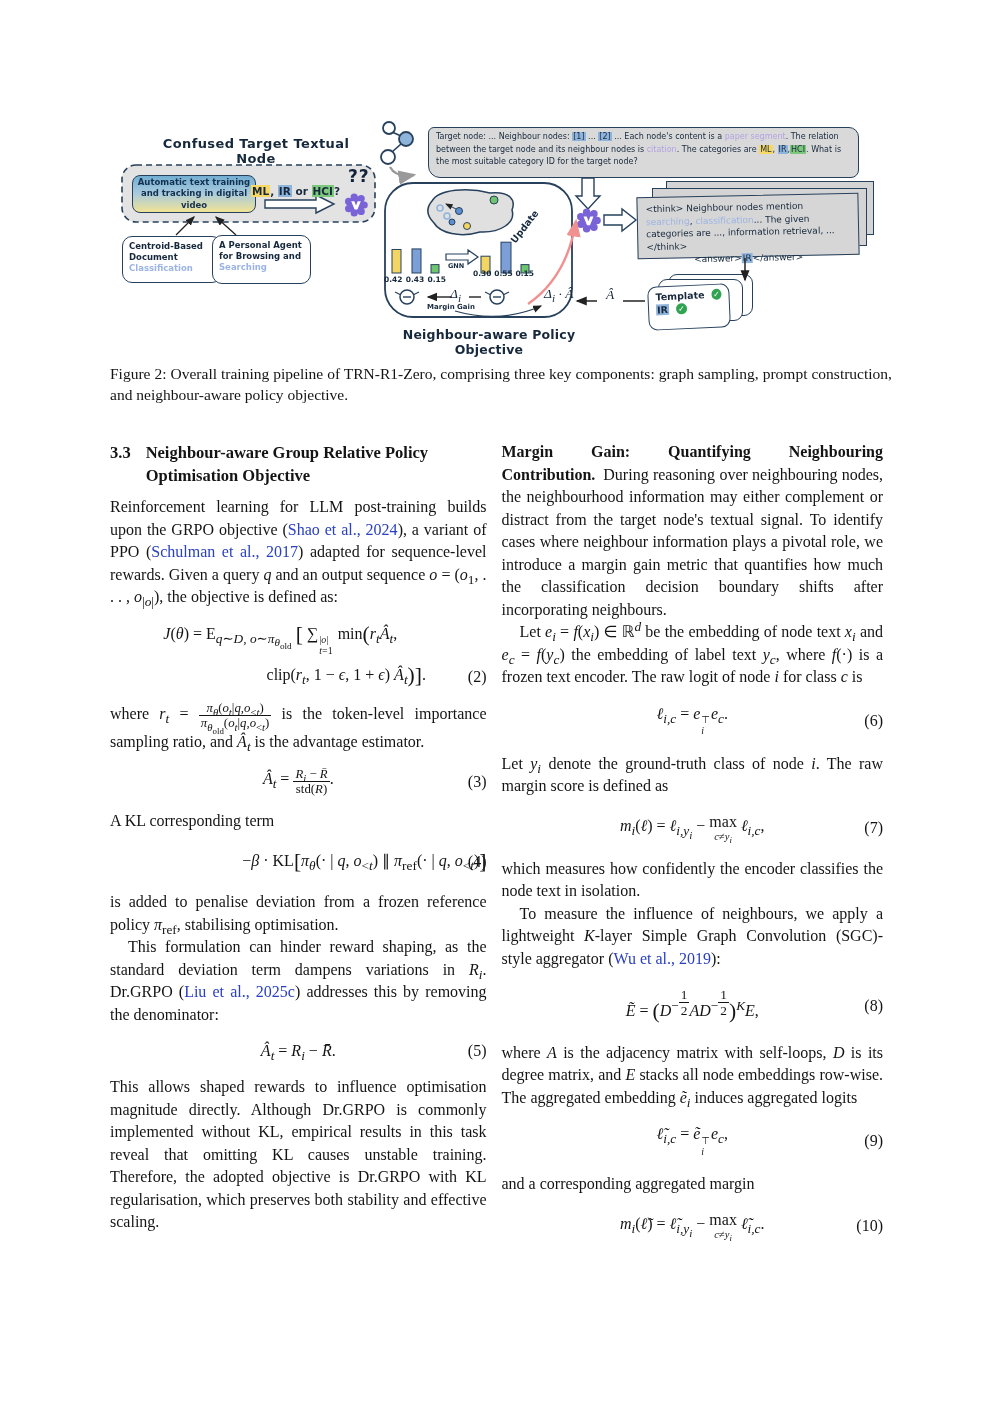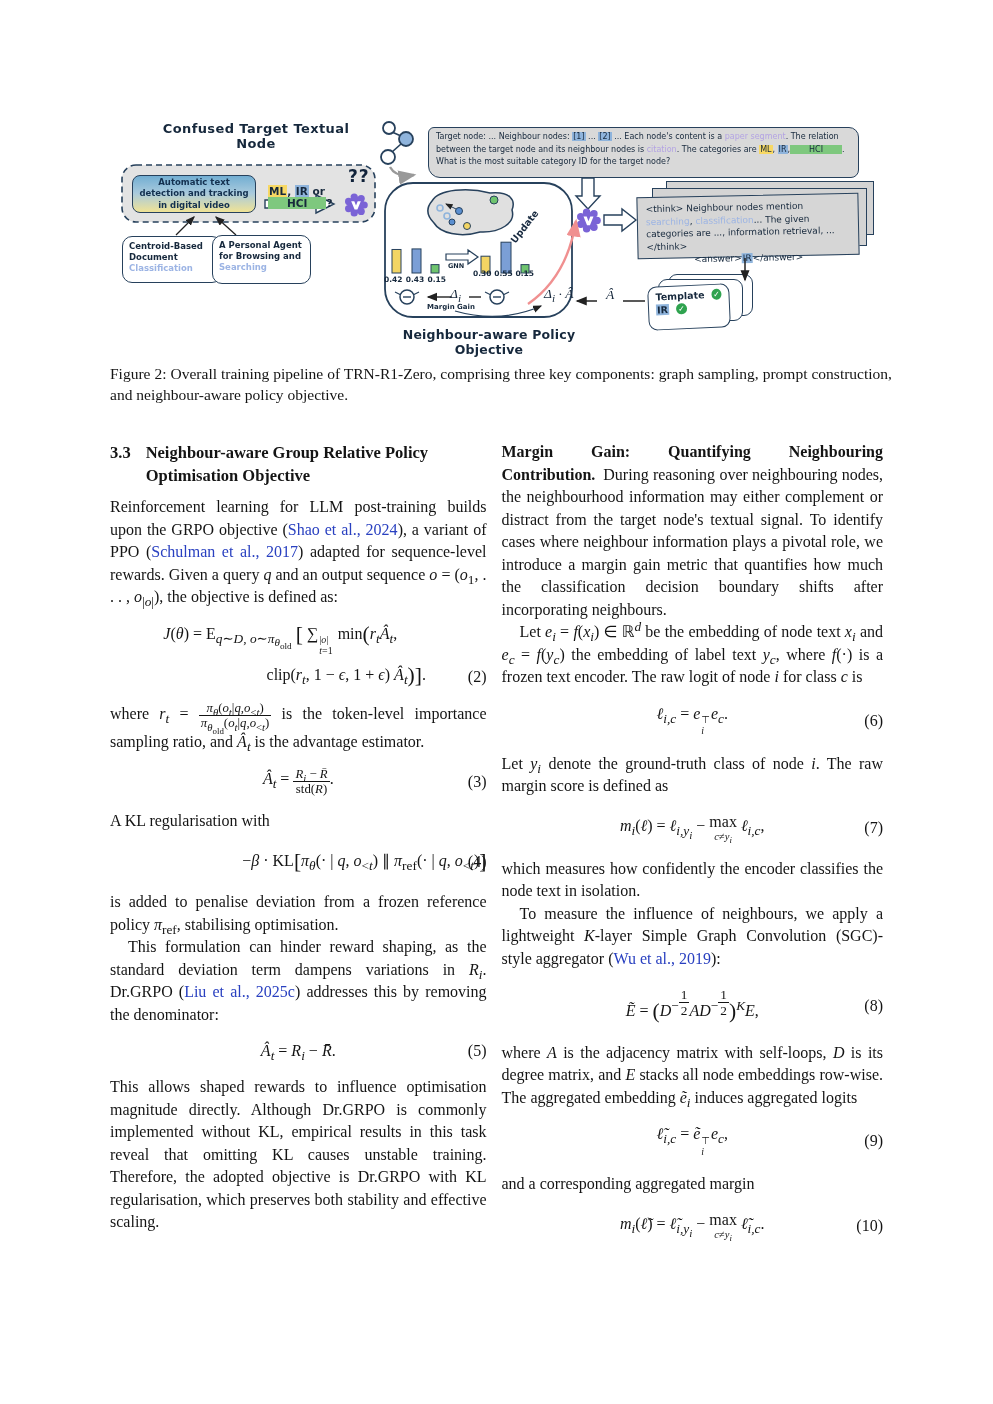--- a/index.html
+++ b/index.html
@@ -5,27 +5,27 @@
   html,body{margin:0;padding:0;background:#fff;}
   .page{position:relative;width:993px;height:1404px;background:#ffffff;overflow:hidden;
         font-family:"Liberation Serif",serif;color:#141414;}
 
   
   .fig{position:relative;width:993px;height:252px;margin-top:105px;
        font-family:"DejaVu Sans",sans-serif;color:#16283c;}
   .fig svg.base{position:absolute;left:0;top:0;z-index:0;}
   .fig svg.over{position:absolute;left:0;top:0;z-index:6;pointer-events:none;}
   .abs{position:absolute;z-index:2;}
-  .fig-title{left:146px;top:16px;width:220px;text-align:center;font-size:13px;
+  .fig-title{left:146px;top:31px;width:220px;text-align:center;font-size:13px;
              letter-spacing:.4px;font-weight:600;}
   .grad-box{left:132px;top:70px;width:124px;height:38px;border:1.6px solid #27415c;border-radius:8px;
             background:linear-gradient(180deg,#72aed2 0%,#a9cadd 48%,#f0e395 100%);
             font-size:8.5px;line-height:11.5px;text-align:center;display:flex;align-items:center;justify-content:center;
             padding:1px 3px;box-sizing:border-box;font-weight:600;color:#13304f;}
-  .cats{left:268px;top:80px;width:110px;font-size:10.5px;font-weight:700;}
+  .cats{left:251px;top:80px;width:110px;font-size:10.5px;font-weight:700;}
   .qq{left:348px;top:61px;font-size:17px;font-weight:800;letter-spacing:1px;color:#10223a;}
   .callout{border:1.6px solid #27415c;border-radius:10px;background:#fff;font-size:8.5px;line-height:11px;
            padding:4px 6px;box-sizing:border-box;font-weight:600;}
   .c1{left:122px;top:131px;width:100px;height:47px;}
   .c2{left:212px;top:130px;width:99px;height:49px;}
   .prompt{left:428px;top:22px;width:431px;height:51px;background:#d9d9d9;border:1.4px solid #27415c;
           border-radius:6px 10px 8px 12px;font-size:8px;line-height:12.5px;padding:3px 7px;box-sizing:border-box;}
   .card{position:absolute;background:#d4d4d4;border:1.4px solid #27415c;box-sizing:border-box;}
   .think-b2{left:666px;top:76px;width:208px;height:54px;z-index:1;}
   .think-b1{left:652px;top:83px;width:215px;height:58px;z-index:1;}
@@ -44,21 +44,21 @@
   .ahat-lbl{left:597px;top:182px;width:26px;text-align:center;background:#fff;z-index:7;}
   .vals{display:flex;justify-content:space-between;font-size:7.5px;font-weight:600;z-index:2;}
   .vleft{left:384px;top:170px;width:62px;}
   .vright{left:473px;top:164px;width:61px;}
   .gnn{left:448px;top:157px;font-size:6.5px;font-weight:700;}
   .mg{left:418px;top:198px;width:66px;font-size:7px;font-weight:600;text-align:center;}
   .upd{left:505px;top:116px;font-size:9.5px;font-weight:700;transform:rotate(-52deg);color:#17293f;}
   .pol-cap{left:394px;top:222px;width:190px;text-align:center;font-size:12.5px;font-weight:600;letter-spacing:.2px;}
   .hl-y{background:#f7d864;padding:0 1px;}
   .hl-b{background:#8fb4dc;padding:0 1px;}
-  .hl-g{background:#7ec87e;padding:0 19px;}
+  .hl-g{background:#7ec87e;padding:0 1px;}
   .lav{color:#b3a3e3;}
   .ltb{color:#9cb4e4;}
 
   
   .fig-caption{margin:6px 110px 0;width:782px;font-size:15.5px;line-height:21px;text-align:justify;}
 
   
   .cols{display:flex;gap:15px;margin:36px 110px 0;}
   .colL{width:380px;}
   .colR{width:385px;}
@@ -172,21 +172,21 @@
 
       <line x1="452" y1="192" x2="428" y2="192" stroke="#222" stroke-width="1.4" marker-end="url(#ma)"></line>
       <line x1="469" y1="192" x2="481" y2="192" stroke="#222" stroke-width="1.4"></line>
       <path d="M455,206 Q500,219 541,201" fill="none" stroke="#27415c" stroke-width="1.2" marker-end="url(#ma)"></path>
 
       <use href="#qlogo" x="344" y="88" width="24" height="24"></use>
       <use href="#qlogo" x="576" y="103" width="25" height="25"></use>
     </svg>
 
     <div class="abs fig-title">Confused Target Textual Node</div>
-    <div class="abs grad-box">Automatic text detection and tracking in digital video</div>
+    <div class="abs grad-box">Automatic text training and tracking in digital video</div>
     <div class="abs cats"><span class="hl-y">ML</span><span>, </span><span class="hl-b">IR</span><span> or </span><span class="hl-g">HCI</span><span>?</span></div>
     <div class="abs qq">??</div>
     <div class="abs callout c1"><span>Centroid-Based Document </span><span class="ltb">Classification</span></div>
     <div class="abs callout c2"><span>A Personal Agent for Browsing and </span><span class="ltb">Searching</span></div>
     <div class="abs prompt"><span>Target node: ... Neighbour nodes: </span><span class="hl-b">[1]</span><span> ... </span><span class="hl-b">[2]</span><span> ... Each node's content is a </span><span class="lav">paper segment</span><span>. The relation between the target node and its neighbour nodes is </span><span class="lav">citation</span><span>. The categories are </span><span class="hl-y">ML</span><span>, </span><span class="hl-b">IR</span><span>,</span><span class="hl-g">HCI</span><span>. What is the most suitable category ID for the target node?</span></div>
 
     <div class="card think-b2"></div>
     <div class="card think-b1"></div>
     <div class="card think-f">
       <span><span>&lt;think&gt; Neighbour nodes mention </span><span class="ltb">searching</span><span>, </span><span class="ltb">classification</span><span>... The given categories are ..., information retrieval, ... &lt;/think&gt;</span></span>
@@ -248,21 +248,21 @@
               <span class="b"><i>t</i>=1</span>
             </span> min<span class="bk">(</span><i>r</i><sub><i>t</i></sub><i>Â</i><sub><i>t</i></sub>,</div>
         <div class="r2">clip(<i>r</i><sub><i>t</i></sub>, 1 − <i>ϵ</i>, 1 + <i>ϵ</i>) <i>Â</i><sub><i>t</i></sub><span class="bk">)</span><span class="bk">]</span>.</div>
         <span class="enum">(2)</span>
       </div>
       <p>where <i>r</i><sub><i>t</i></sub> = <span class="frac"><span class="fn"><i>π<sub>θ</sub></i>(<i>o<sub>t</sub></i>|<i>q</i>,<i>o</i><sub>&lt;<i>t</i></sub>)</span><span class="fd"><i>π</i><sub><i>θ</i><sub>old</sub></sub>(<i>o<sub>t</sub></i>|<i>q</i>,<i>o</i><sub>&lt;<i>t</i></sub>)</span></span> is the token-level importance sampling ratio, and <i>Â<sub>t</sub></i> is the advantage estimator.</p>
       <div class="eq">
         <span><i>Â<sub>t</sub></i> = <span class="frac"><span class="fn"><i>R<sub>i</sub></i> − <i>R̄</i></span><span class="fd">std(<i>R</i>)</span></span>.</span>
         <span class="enum">(3)</span>
       </div>
-      <p>A KL regularisation with</p>
+      <p>A KL corresponding term</p>
       <div class="eq" style="margin:17px 0;text-align:right;">
         <span>−<i>β</i> · KL<span class="bk">[</span><i>π<sub>θ</sub></i>(· | <i>q</i>, <i>o</i><sub>&lt;<i>t</i></sub>) ∥ <i>π</i><sub>ref</sub>(· | <i>q</i>, <i>o</i><sub>&lt;<i>t</i></sub>)<span class="bk">]</span></span>
         <span class="enum">(4)</span>
       </div>
       <p>is added to penalise deviation from a frozen reference policy <i>π</i><sub>ref</sub>, stabilising optimisation.</p>
       <p class="ind">This formulation can hinder reward shaping, as the standard deviation term dampens variations in <i>R<sub>i</sub></i>. Dr.GRPO (<span class="cite">Liu et al., 2025c</span>) addresses this by removing the denominator:</p>
       <div class="eq" style="margin:16px 0;">
         <span><i>Â<sub>t</sub></i> = <i>R<sub>i</sub></i> − <i>R̄</i>.</span>
         <span class="enum">(5)</span>
       </div>

